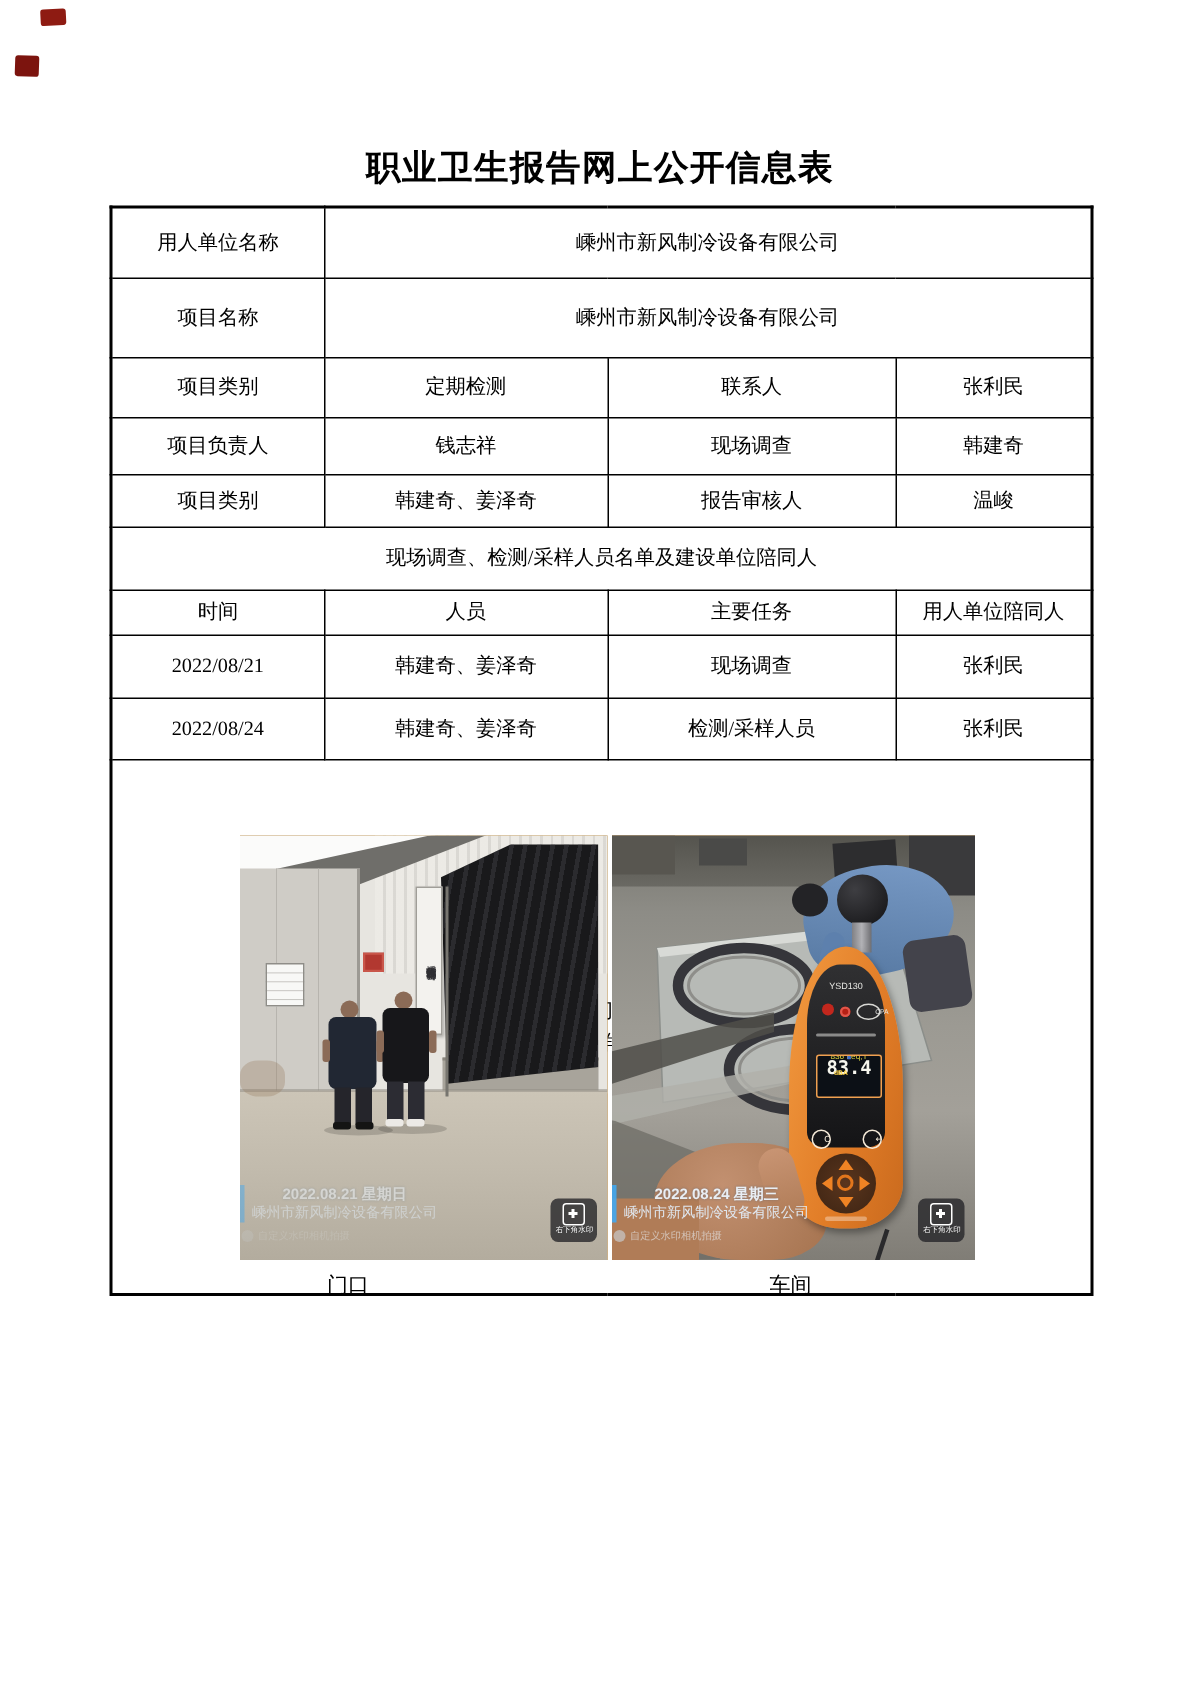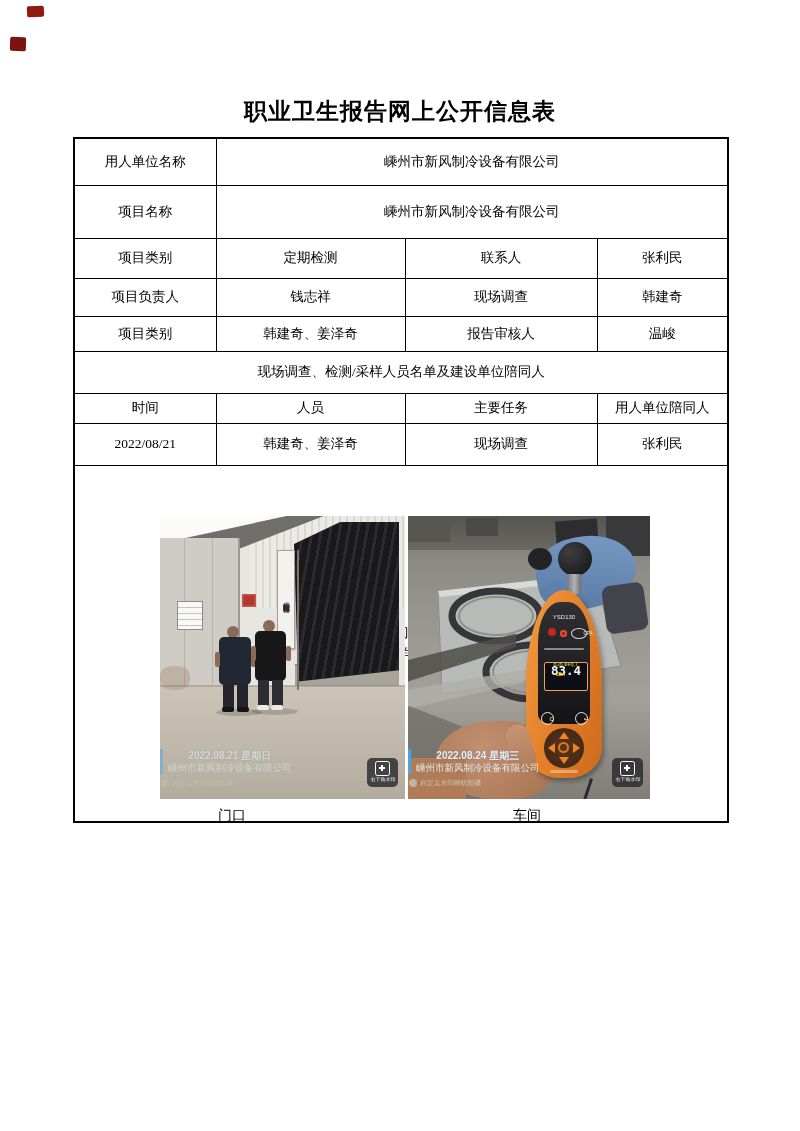--- a/index.html
+++ b/index.html
@@ -245,20 +245,26 @@
         <td>人员</td>
         <td>主要任务</td>
         <td>用人单位陪同人</td>
       </tr>
       <tr style="height:42px">
         <td>2022/08/21</td>
         <td>韩建奇、姜泽奇</td>
         <td>现场调查</td>
         <td>张利民</td>
       </tr>
+      <tr style="height:41px">
+        <td>2022/08/24</td>
+        <td>韩建奇、姜泽奇</td>
+        <td>检测/采样人员</td>
+        <td>张利民</td>
+      </tr>
       <tr style="height:357px" class="rlast">
         <td colspan="4" class="media-cell">
           <div class="fig-line">图一：　企业门口陪同人合照</div>
           <div class="fig-line">图二：　现场采样、现场检测图像</div>
 
           <div class="photo photo-left">
             <div class="pl-wall"></div>
             <div class="pl-ribs"></div>
             <div class="pl-sky"></div>
             <div class="pl-shadow"></div>

